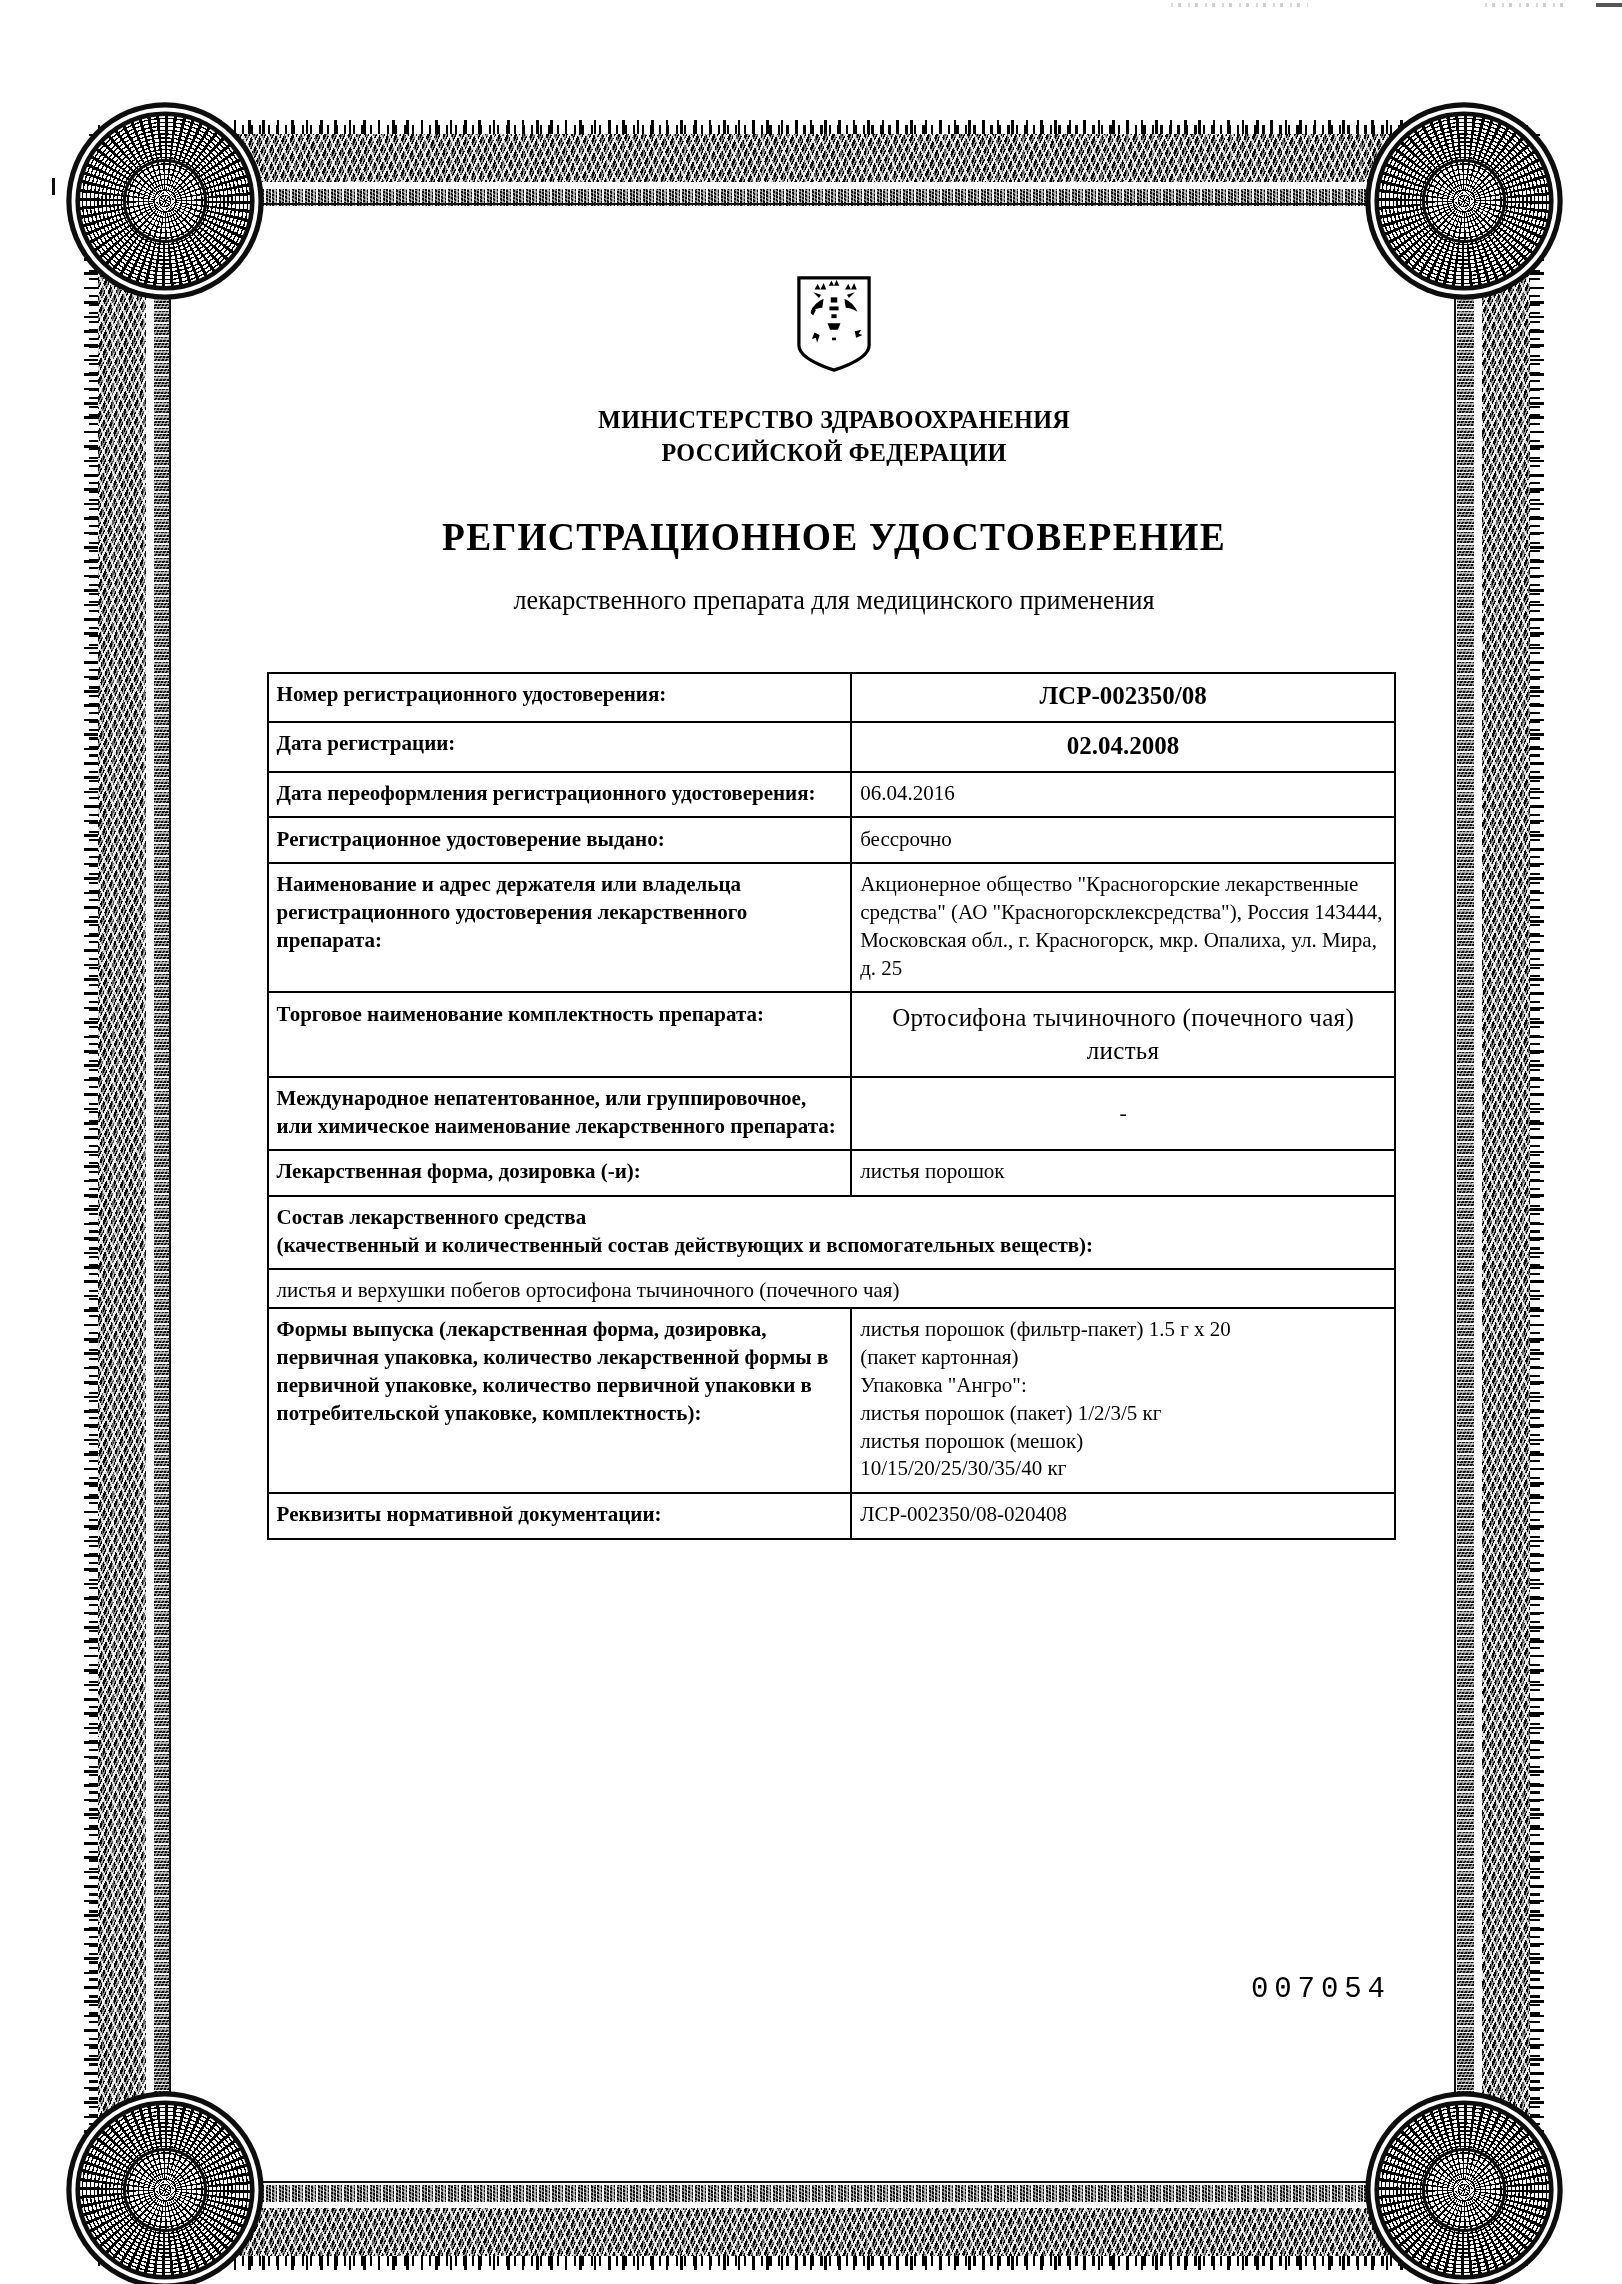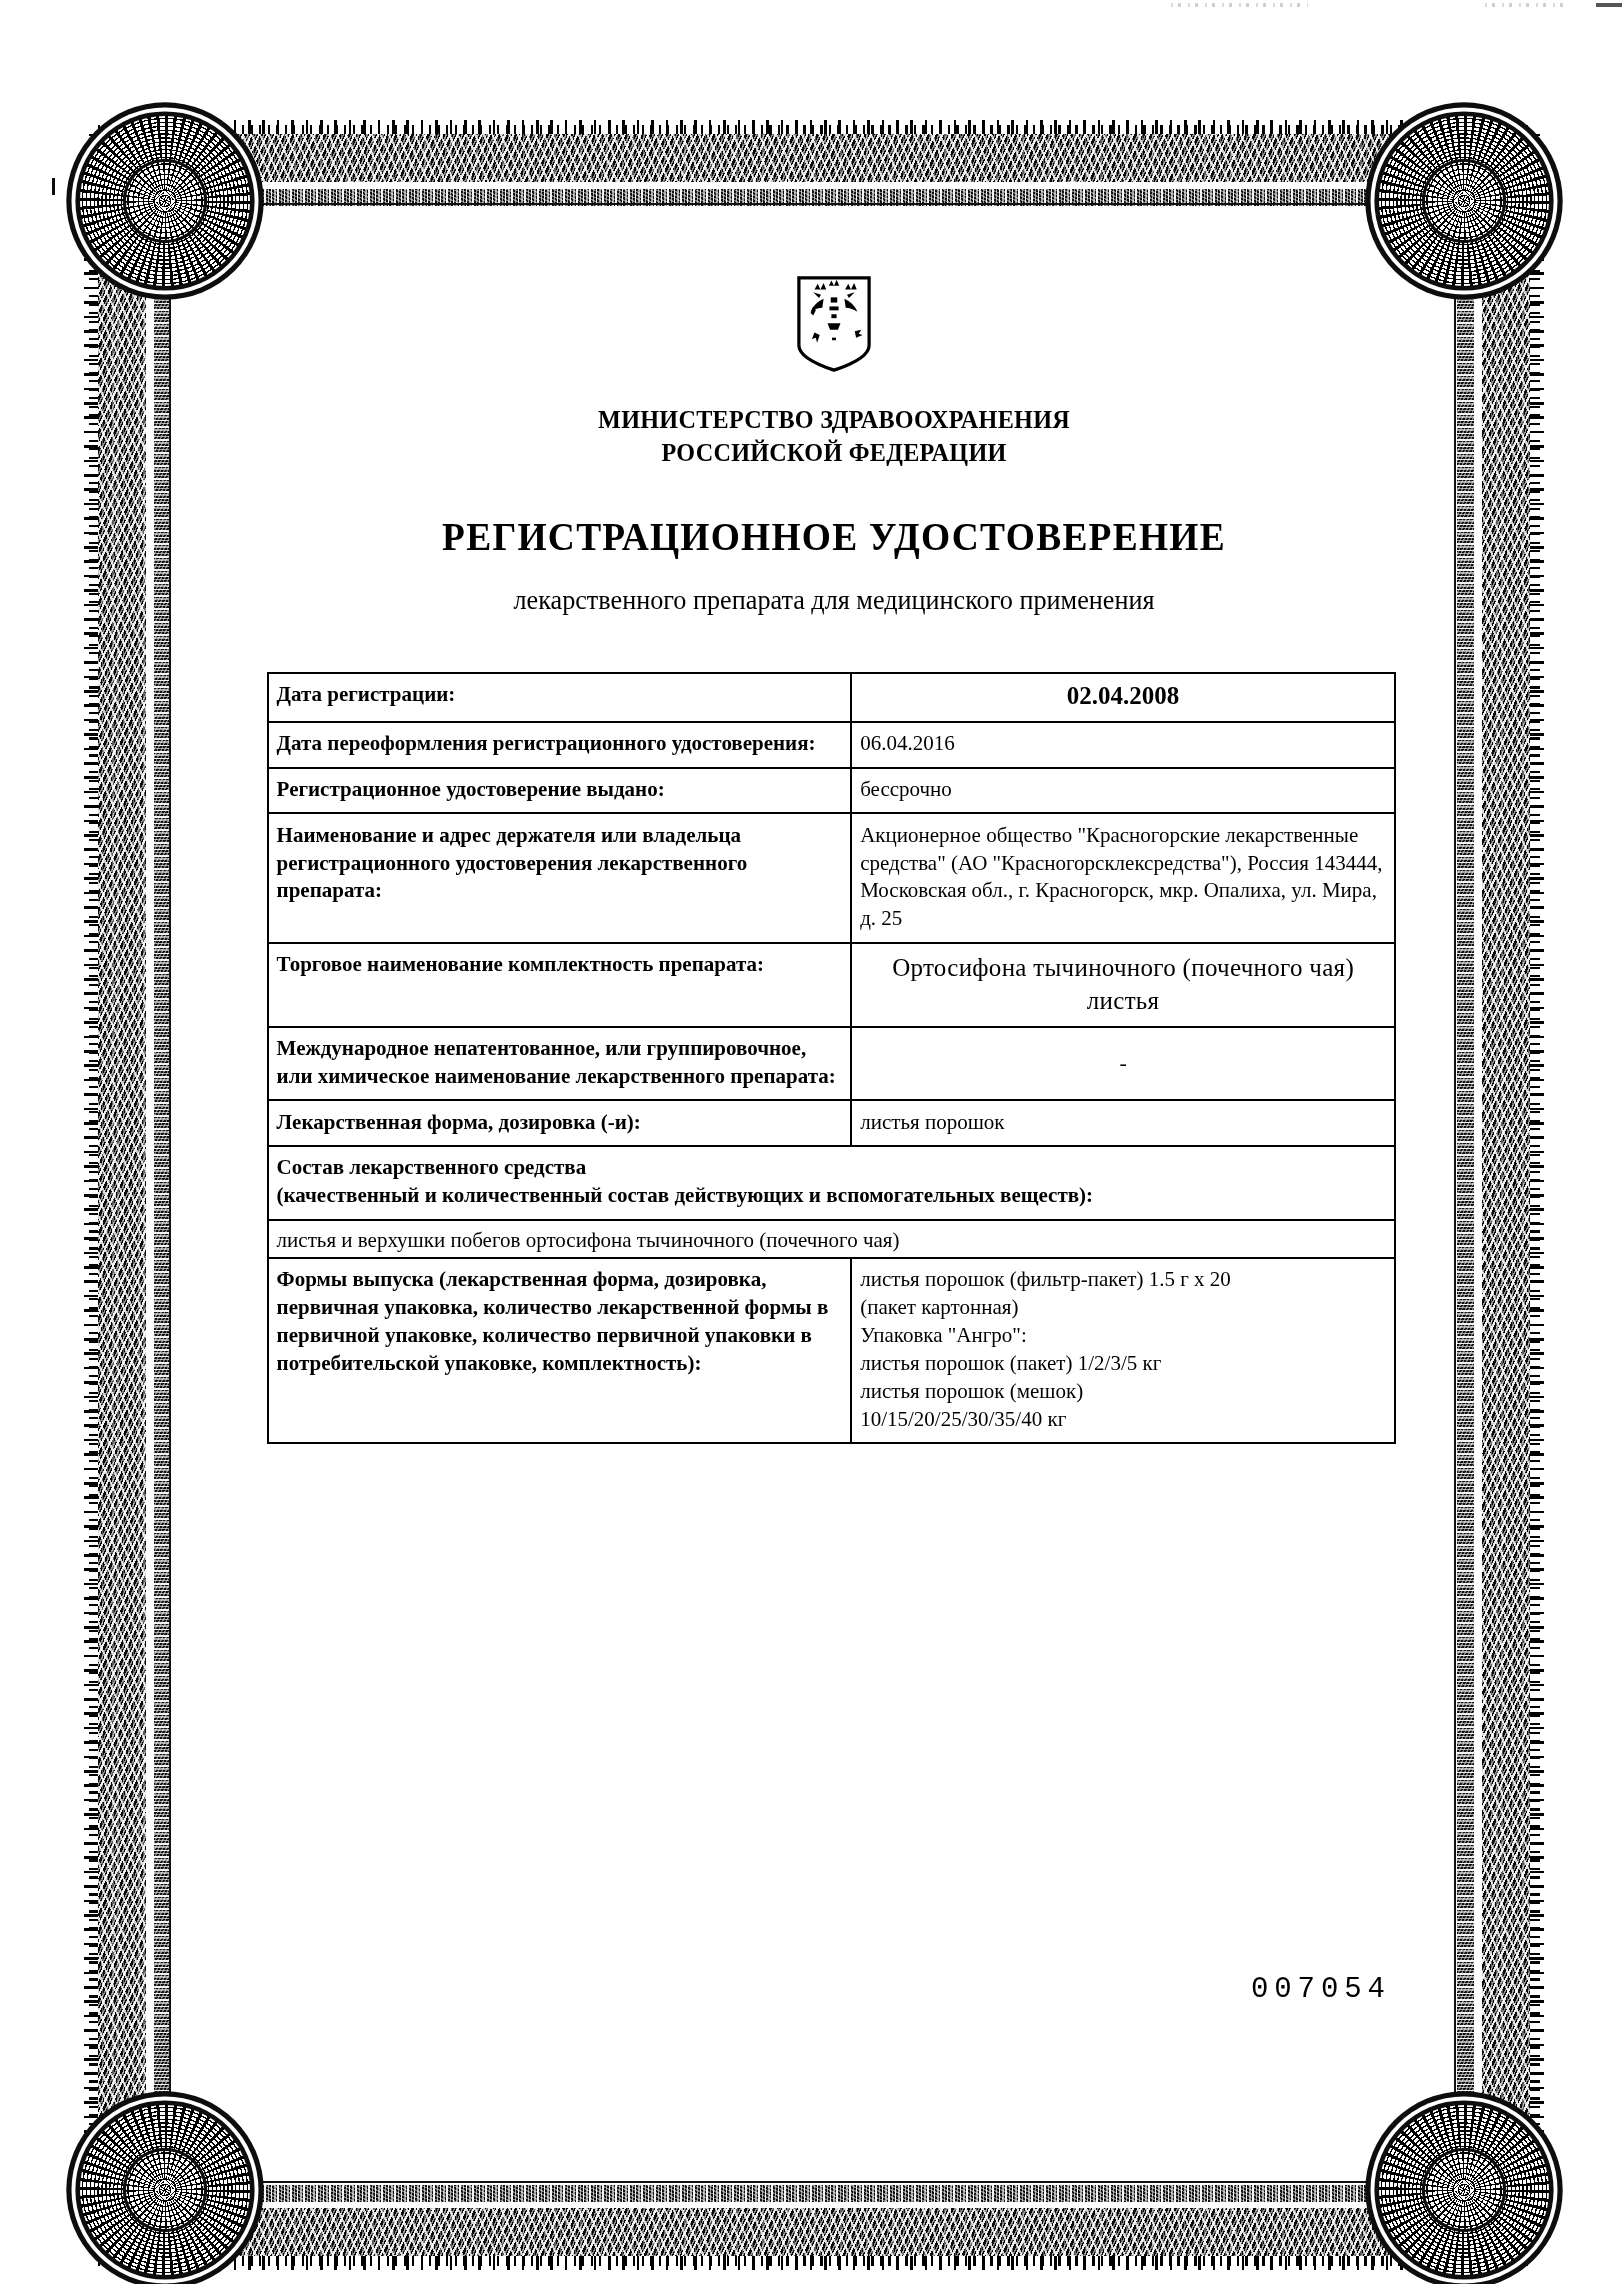--- a/index.html
+++ b/index.html
@@ -368,20 +368,24 @@
       <div>МИНИСТЕРСТВО ЗДРАВООХРАНЕНИЯ</div>
       <div>РОССИЙСКОЙ ФЕДЕРАЦИИ</div>
     </div>
 
     <div class="doc-title">РЕГИСТРАЦИОННОЕ УДОСТОВЕРЕНИЕ</div>
     <div class="doc-subtitle">лекарственного препарата для медицинского применения</div>
 
     <table class="reg-table">
       <tbody>
         <tr>
+          <td class="lbl">Номер регистрационного удостоверения:</td>
+          <td class="val big">ЛСР-002350/08</td>
+        </tr>
+        <tr>
           <td class="lbl">Дата регистрации:</td>
           <td class="val big">02.04.2008</td>
         </tr>
         <tr>
           <td class="lbl">Дата переоформления регистрационного удостоверения:</td>
           <td class="val">06.04.2016</td>
         </tr>
         <tr>
           <td class="lbl">Регистрационное удостоверение выдано:</td>
           <td class="val">бессрочно</td>
@@ -415,20 +419,24 @@
           <td class="lbl">Формы выпуска (лекарственная форма, дозировка, первичная упаковка, количество лекарственной формы в первичной упаковке, количество первичной упаковки в потребительской упаковке, комплектность):</td>
           <td class="val">
             <div>листья порошок (фильтр-пакет) 1.5 г х 20</div>
             <div>(пакет картонная)</div>
             <div>Упаковка "Ангро":</div>
             <div>листья порошок (пакет) 1/2/3/5 кг</div>
             <div>листья порошок (мешок)</div>
             <div>10/15/20/25/30/35/40 кг</div>
           </td>
         </tr>
+        <tr>
+          <td class="lbl">Реквизиты нормативной документации:</td>
+          <td class="val">ЛСР-002350/08-020408</td>
+        </tr>
       </tbody>
     </table>
   </div>
 
   <div class="serial">007054</div>
 
 </div>
 
 
 </body></html>

